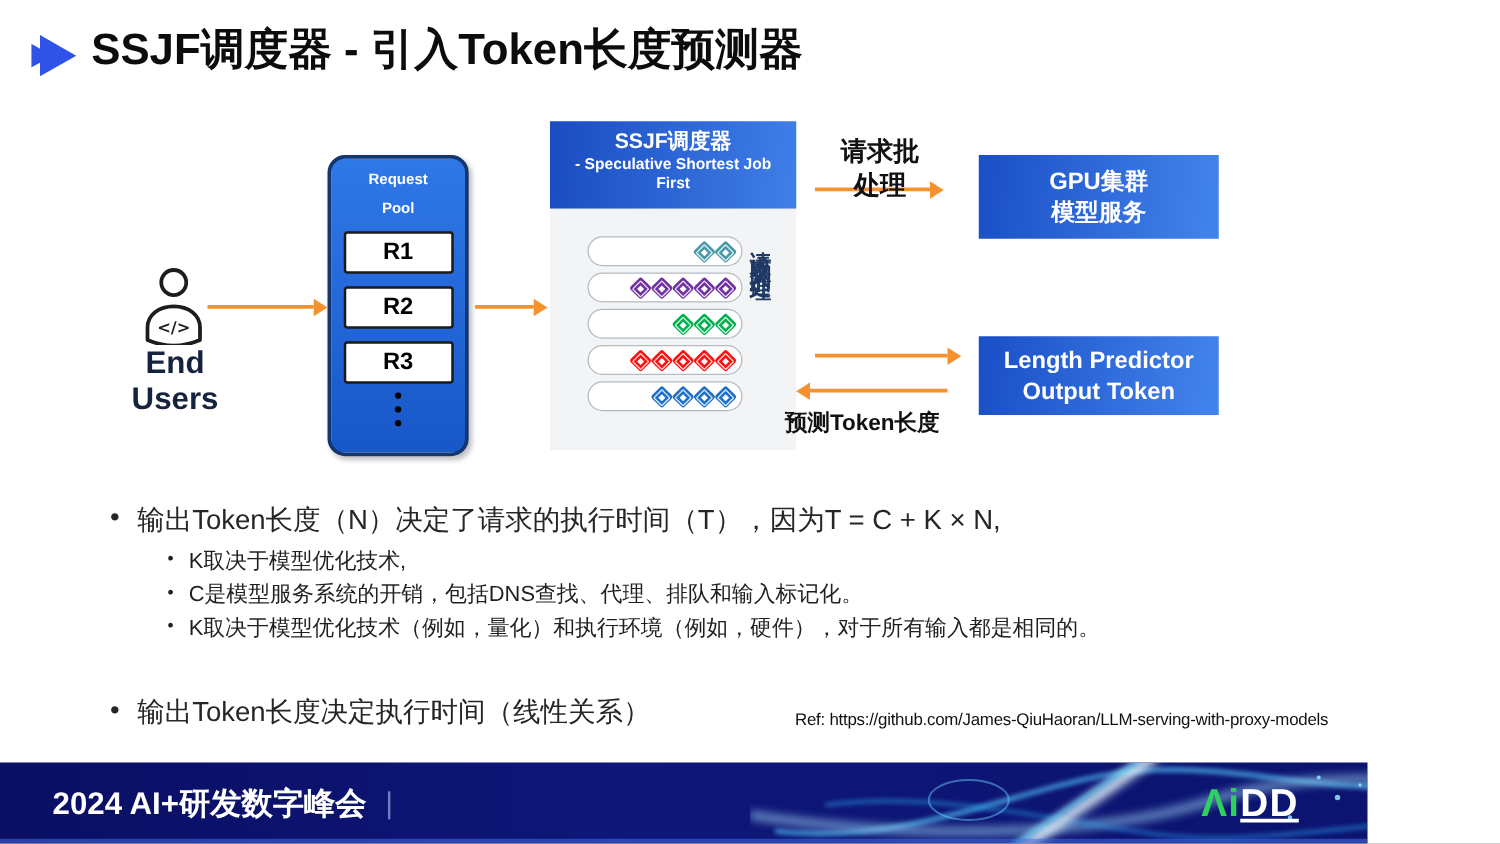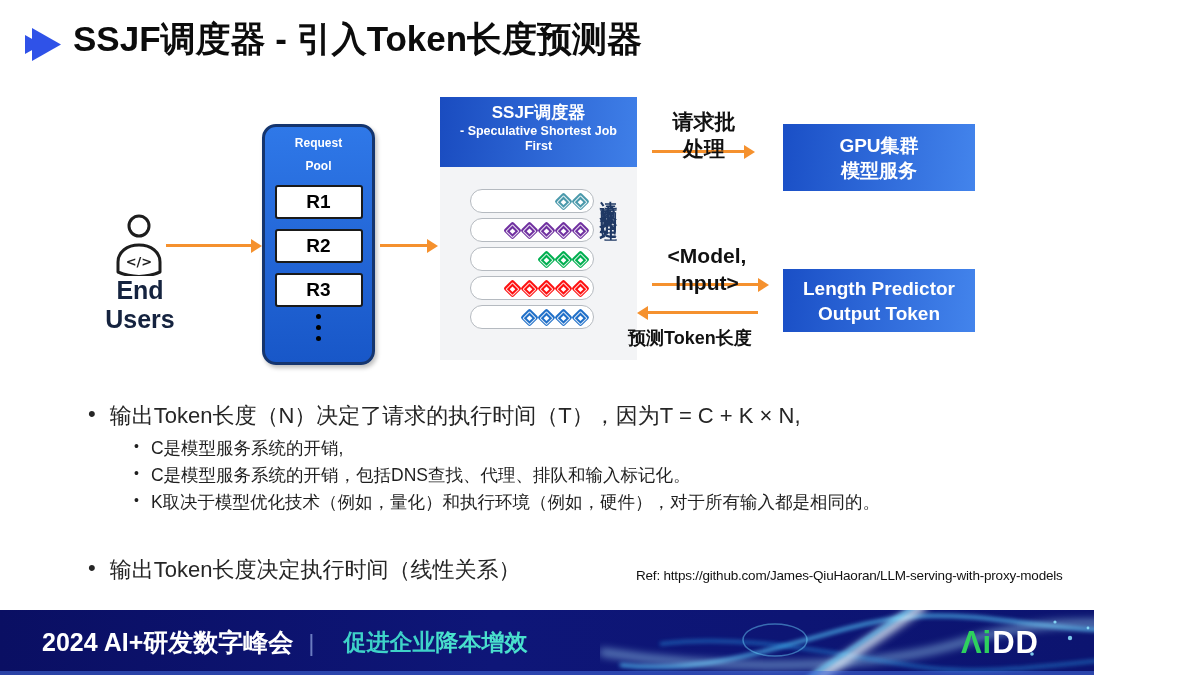--- a/index.html
+++ b/index.html
@@ -64,21 +64,21 @@
   
   .footer { position:absolute; left:0; top:610px; width:1094px; height:65px; background:linear-gradient(90deg,#0a0f63 0%,#0e1678 45%,#0c1470 100%); display:flex; align-items:center; overflow:hidden; }
   .footer-swirl { position:absolute; left:600px; top:0; }
   .footer-bottom-strip { position:absolute; left:0; bottom:0; width:100%; height:4px; background:rgba(70,110,220,.55); }
   .footer-event { position:relative; margin-left:42px; font-size:25px; font-weight:800; color:#ffffff; z-index:2; }
   .footer-sep { position:relative; margin:0 15px; font-size:24px; font-weight:300; color:#6b7cc0; z-index:2; }
   .footer-slogan-a { position:relative; font-size:23px; font-weight:700; color:#3ed2c8; z-index:2; }
   .footer-slogan-b { position:relative; margin-left:14px; font-size:23px; font-weight:700; color:#3ed2c8; z-index:2; }
   .footer-slogan-c { position:relative; font-size:23px; font-weight:900; color:#49e0cd; z-index:2; }
   .footer-logo { position:relative; margin-left:auto; margin-right:55px; font-size:31px; font-weight:900; letter-spacing:1px; z-index:2; }
-  .logo-green { color:#2ed05e; } .logo-white { color:#ffffff; }
+  .logo-green { color:#2ed05e; } .logo-white { color:#ffffff;text-decoration:underline; }
 </style>
 </head>
 <body>
 
 <div class="slide">
 
   <div class="title-row">
     <svg class="title-icon" width="38" height="33" viewBox="0 0 38 33">
       <polygon points="0,7 17,16.5 0,26" fill="#2f52e8"></polygon>
       <polygon points="7,0 36,16.5 7,33" fill="#2f52e8"></polygon>
@@ -161,40 +161,36 @@
   <div class="flow-label batch-label">
     <div>请求批</div>
     <div>处理</div>
   </div>
   <div class="harrow right" style="left:652px; top:150px; width:92px;"></div>
   <div class="blue-box gpu-box">
     <div>GPU集群</div>
     <div>模型服务</div>
   </div>
 
-  <div class="flow-label model-input-label">
-    <div>&lt;Model,</div>
-    <div>Input&gt;</div>
-  </div>
   <div class="harrow right" style="left:652px; top:283px; width:106px;"></div>
   <div class="blue-box predictor-box">
     <div>Length Predictor</div>
     <div>Output Token</div>
   </div>
 
   <div class="harrow left" style="left:648px; top:311px; width:110px;"></div>
   <div class="flow-label predict-label">预测Token长度</div>
 
   <div class="bullet b1">
     <span class="dot">•</span>
     <span>输出Token长度（N）决定了请求的执行时间（T），因为T = C + K × N,</span>
   </div>
   <div class="bullet sub sub1">
     <span class="dot">•</span>
-    <span>C是模型服务系统的开销,</span>
+    <span>K取决于模型优化技术,</span>
   </div>
   <div class="bullet sub sub2">
     <span class="dot">•</span>
     <span>C是模型服务系统的开销，包括DNS查找、代理、排队和输入标记化。</span>
   </div>
   <div class="bullet sub sub3">
     <span class="dot">•</span>
     <span>K取决于模型优化技术（例如，量化）和执行环境（例如，硬件），对于所有输入都是相同的。</span>
   </div>
   <div class="bullet b2">
@@ -229,20 +225,19 @@
         <circle cx="545" cy="48" r="2.1"></circle>
           <circle cx="560" cy="22" r="1.4"></circle>
           <circle cx="575" cy="38" r="1.8"></circle>
         <circle cx="432" cy="44" r="1.8"></circle>
           <circle cx="510" cy="55" r="1.6"></circle>
           <circle cx="585" cy="55" r="1.5"></circle>
       </g>
     </svg>
     <div class="footer-event">2024 AI+研发数字峰会</div>
     <div class="footer-sep">|</div>
-    <div class="footer-slogan-b"><span>促进企业</span><span class="footer-slogan-c">降本增效</span></div>
     <div class="footer-logo">
       <span class="logo-green">Λi</span><span class="logo-white">DD</span>
     </div>
     <div class="footer-bottom-strip"></div>
   </div>
 
 </div>
 
 </body></html>

